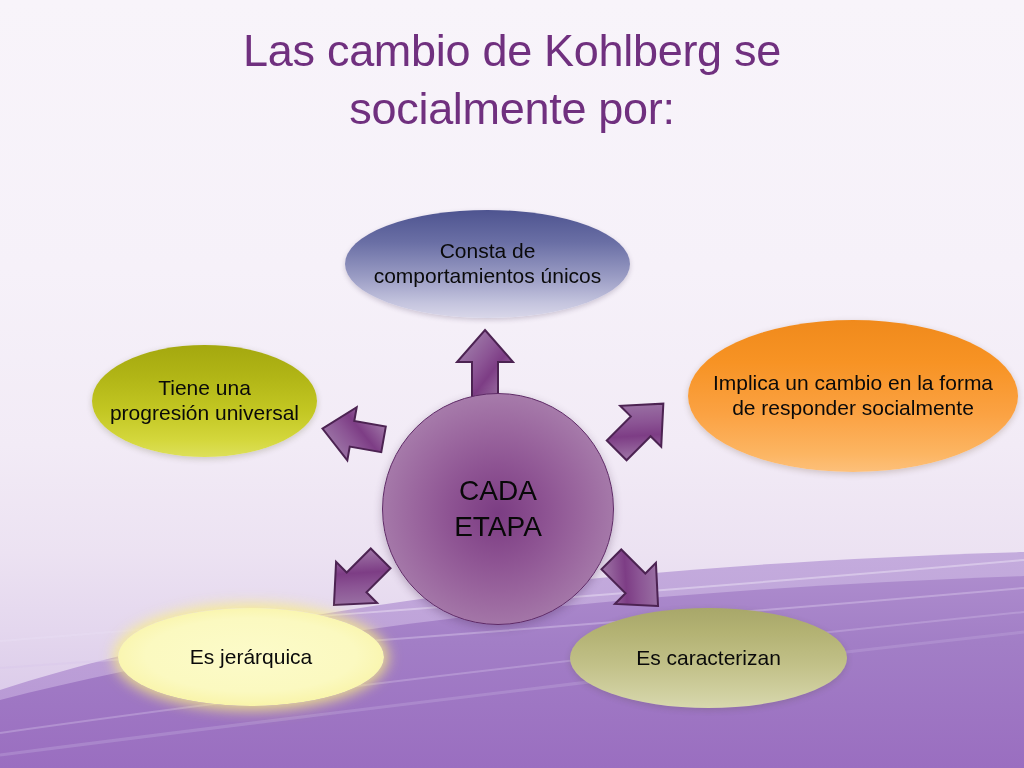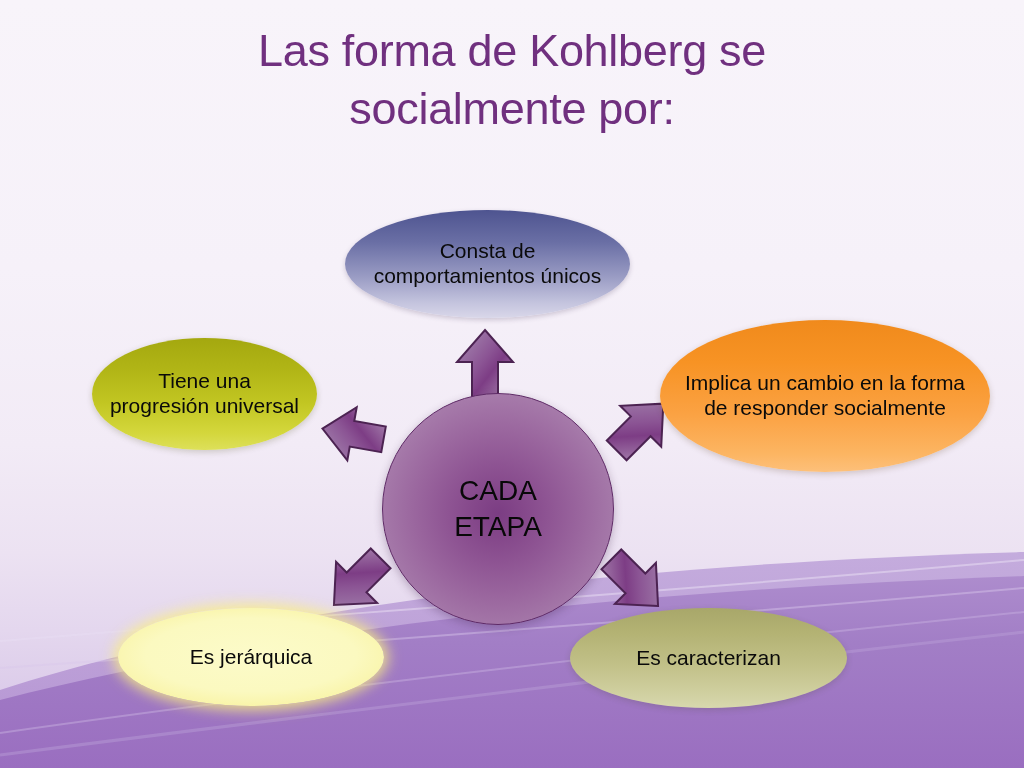--- a/index.html
+++ b/index.html
@@ -68,28 +68,28 @@
   }
 
   #node-unicos {
     left: 345px; top: 210px;
     width: 285px; height: 108px;
     background: linear-gradient(to bottom, #4e5490 0%, #6a6fa5 30%, #9a9cc4 62%, #c4c4de 86%, #d9d7e9 100%);
     box-shadow: 0 2px 5px rgba(60,40,80,0.22);
   }
 
   #node-cambio {
-    left: 660px; top: 320px;
+    left: 688px; top: 320px;
     width: 330px; height: 152px;
     background: linear-gradient(to bottom, #f08a1c 0%, #f79324 28%, #fba243 62%, #fcb562 88%, #fdc07a 100%);
     box-shadow: 0 2px 6px rgba(80,50,20,0.22);
   }
 
   #node-progresion {
-    left: 92px; top: 338px;
+    left: 92px; top: 345px;
     width: 225px; height: 112px;
     background: linear-gradient(to bottom, #a4a80f 0%, #b1b516 28%, #c2c622 58%, #d4d73c 85%, #dde05a 100%);
     box-shadow: 0 2px 6px rgba(70,70,20,0.22);
     justify-content: flex-end;
   }
 
   #node-jerarquica {
     left: 118px; top: 608px;
     width: 266px; height: 98px;
     background: radial-gradient(ellipse 72% 68% at 50% 48%, #fcfbc9 0%, #fbf9c0 55%, #f9f4a8 78%, #f5ec84 92%, #f2e35d 100%);
@@ -165,21 +165,21 @@
 
     <path d="M0,700 C 250,636 580,592 1024,576 L1024,768 L0,768 Z" fill="url(#purpleBand)"></path>
 
     <path d="M0,641 C 260,619 620,596 1024,560" fill="none" stroke="#e8dcf2" stroke-opacity="0.55" stroke-width="2"></path>
     <path d="M0,668 C 280,648 640,622 1024,588" fill="none" stroke="#d9c8ea" stroke-opacity="0.45" stroke-width="2"></path>
     <path d="M0,733 C 300,690 650,650 1024,612" fill="none" stroke="#c3a9dc" stroke-opacity="0.55" stroke-width="2"></path>
     <path d="M0,755 C 320,714 660,672 1024,632" fill="none" stroke="#bb9fd7" stroke-opacity="0.45" stroke-width="3"></path>
   </svg>
 
   <div id="title">
-    <div>Las forma de Kohlberg se</div>
+    <div>Las cambio de Kohlberg se</div>
     <div>socialmente por:</div>
   </div>
 
   <div class="arrow" id="arrow-up">
     <svg width="60" height="76" viewBox="0 0 60 76">
       <defs>
         <linearGradient id="ag1" x1="0" y1="0" x2="1" y2="1">
           <stop offset="0%" stop-color="#a98fb4"></stop>
           <stop offset="45%" stop-color="#8b5494"></stop>
           <stop offset="60%" stop-color="#7d3d85"></stop>

